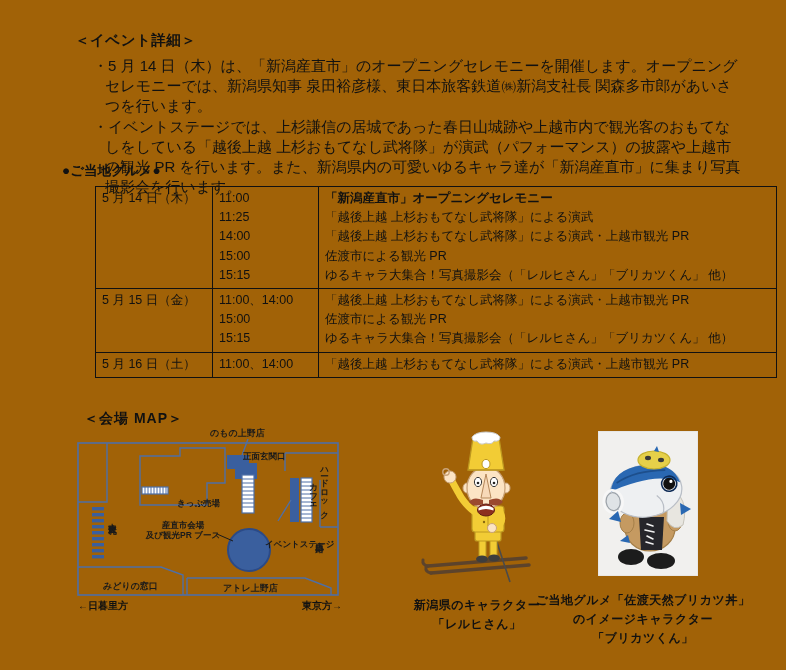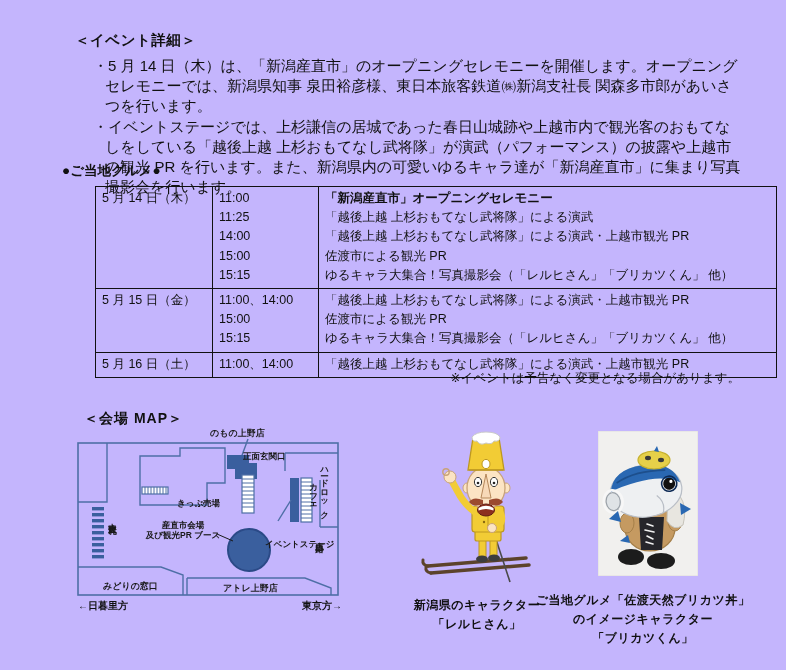--- a/index.html
+++ b/index.html
@@ -1,16 +1,16 @@
 <!DOCTYPE html>
 <html><head>
 <meta charset="utf-8">
 <style>
   html,body{margin:0;padding:0;background:#fff;}
-  .page{position:relative;width:786px;height:670px;background:#c4b5fd;overflow:hidden;
+  .page{position:relative;width:786px;height:670px;background:#a16207;overflow:hidden;
         font-family:"Liberation Sans","DejaVu Sans",sans-serif;color:#111;}
   .abs{position:absolute;}
   .doc-title{left:75px;top:31px;font-size:14.5px;font-weight:bold;letter-spacing:.5px;}
   .bullets{left:93px;top:56px;width:650px;font-size:15px;line-height:20.2px;}
   .bullet{padding-left:12px;text-indent:-12px;}
   .sched-head{left:62px;top:162px;font-size:13.5px;font-weight:bold;}
   table.sched{position:absolute;left:95px;top:186px;border-collapse:collapse;table-layout:fixed;padding-left:48px;}
   table.sched td{border:1.4px solid #111;vertical-align:top;padding:2px 6px 3px 6px;
                  font-size:12.5px;line-height:19.2px;}
   td.c-date{width:104px;white-space:nowrap;}
@@ -86,21 +86,20 @@
       <td class="c-time">
         <div class="cell-line">11:00、14:00</div>
       </td>
       <td class="c-event">
         <div class="cell-line">「越後上越 上杉おもてなし武将隊」による演武・上越市観光 PR</div>
       </td>
     </tr>
   </tbody>
     </table>
 
-  <div class="abs note">※イベントは予告なく変更となる場合があります。</div>
 
   <div class="abs map-title">＜会場 MAP＞</div>
 
   <div class="abs map-wrap">
     <svg width="262" height="175" viewBox="0 0 262 175">
 
       <rect x="1" y="18" width="260" height="152" fill="#ffffff" class="blueline" style="stroke-width:1.6"></rect>
 
       <line x1="171" y1="14" x2="164" y2="33" class="blueline"></line>
 

